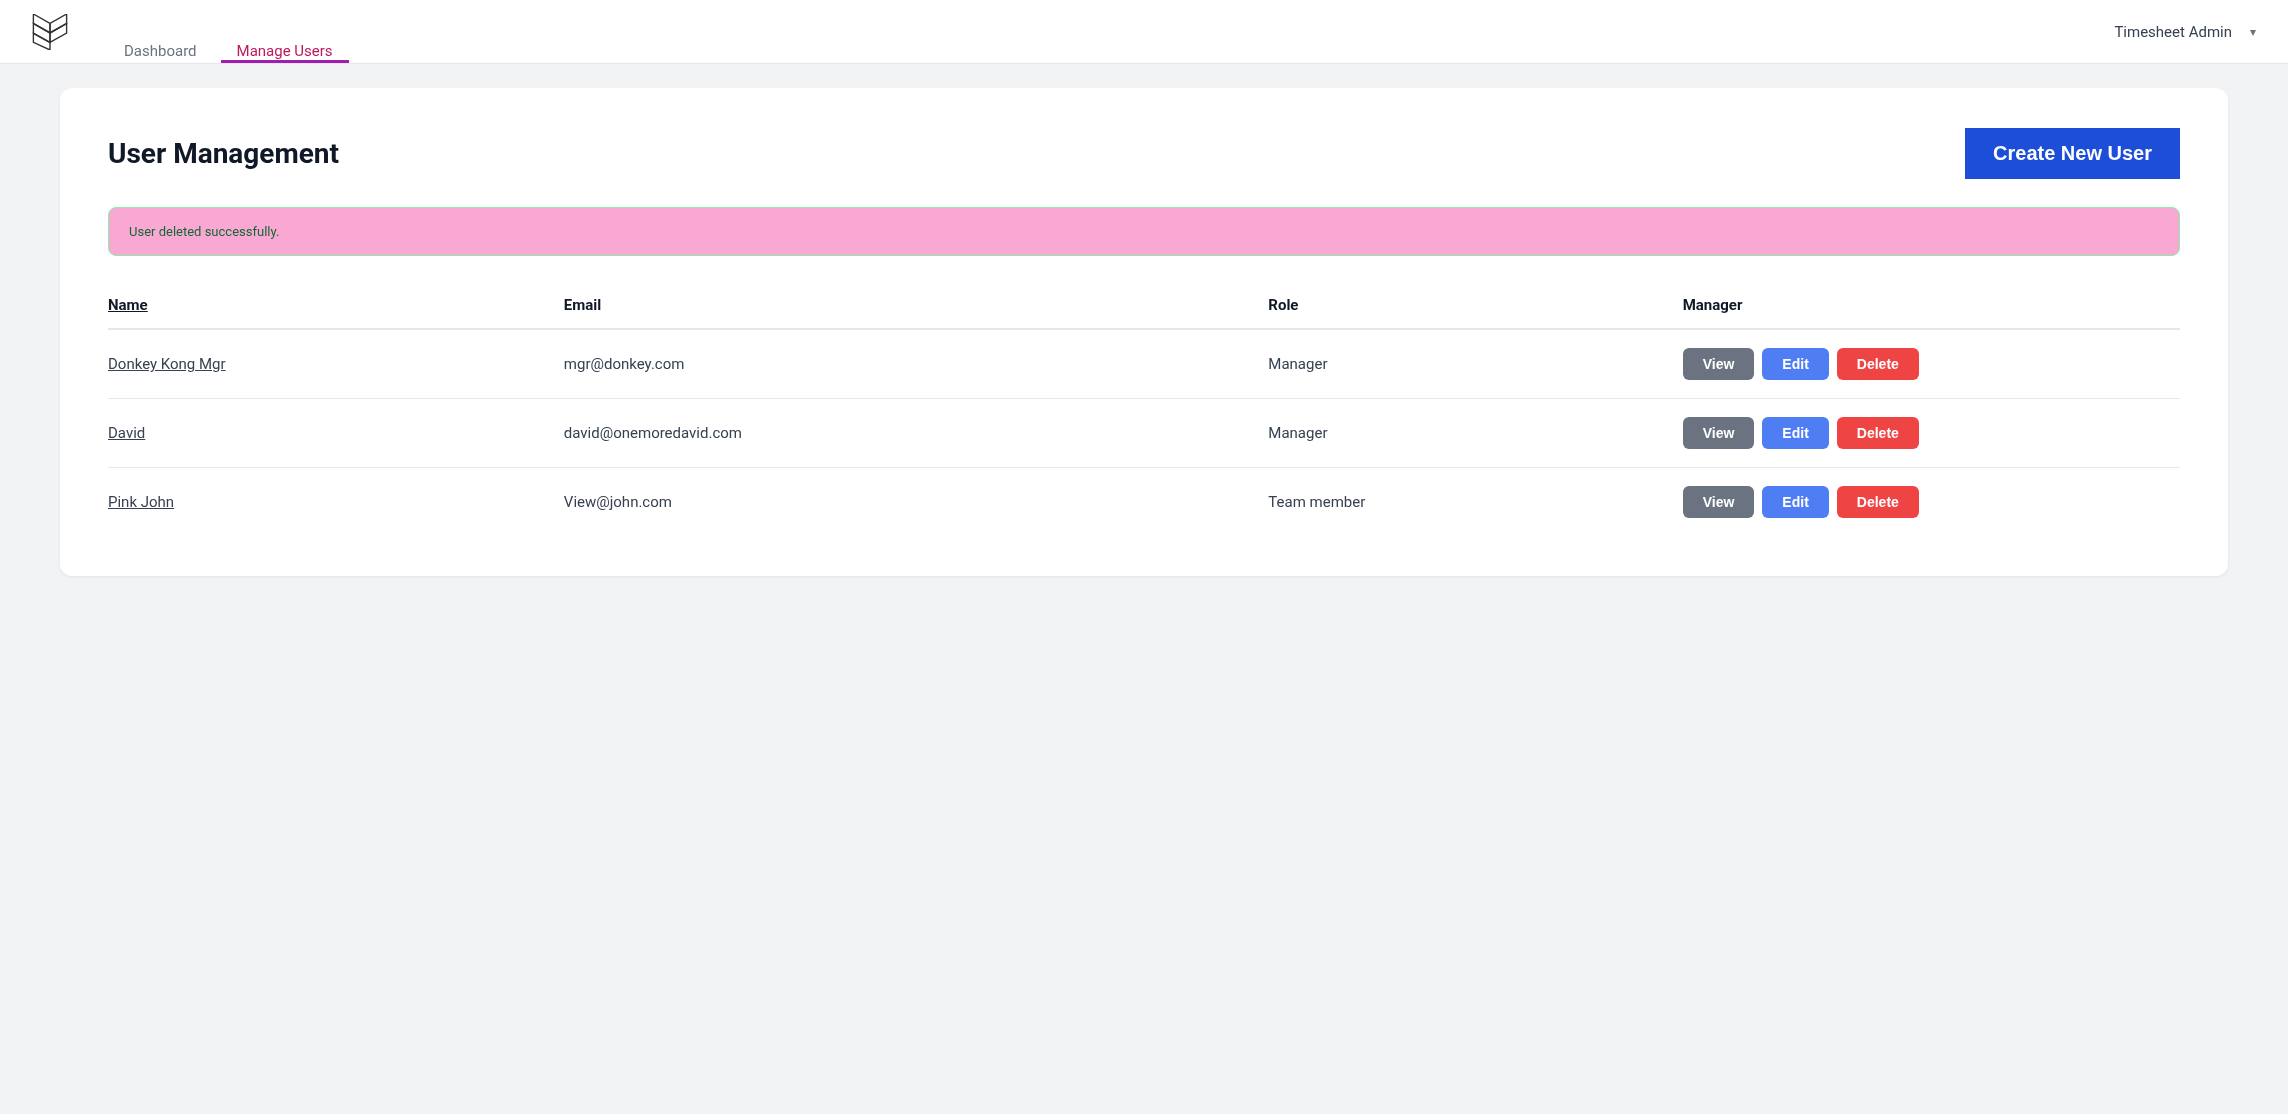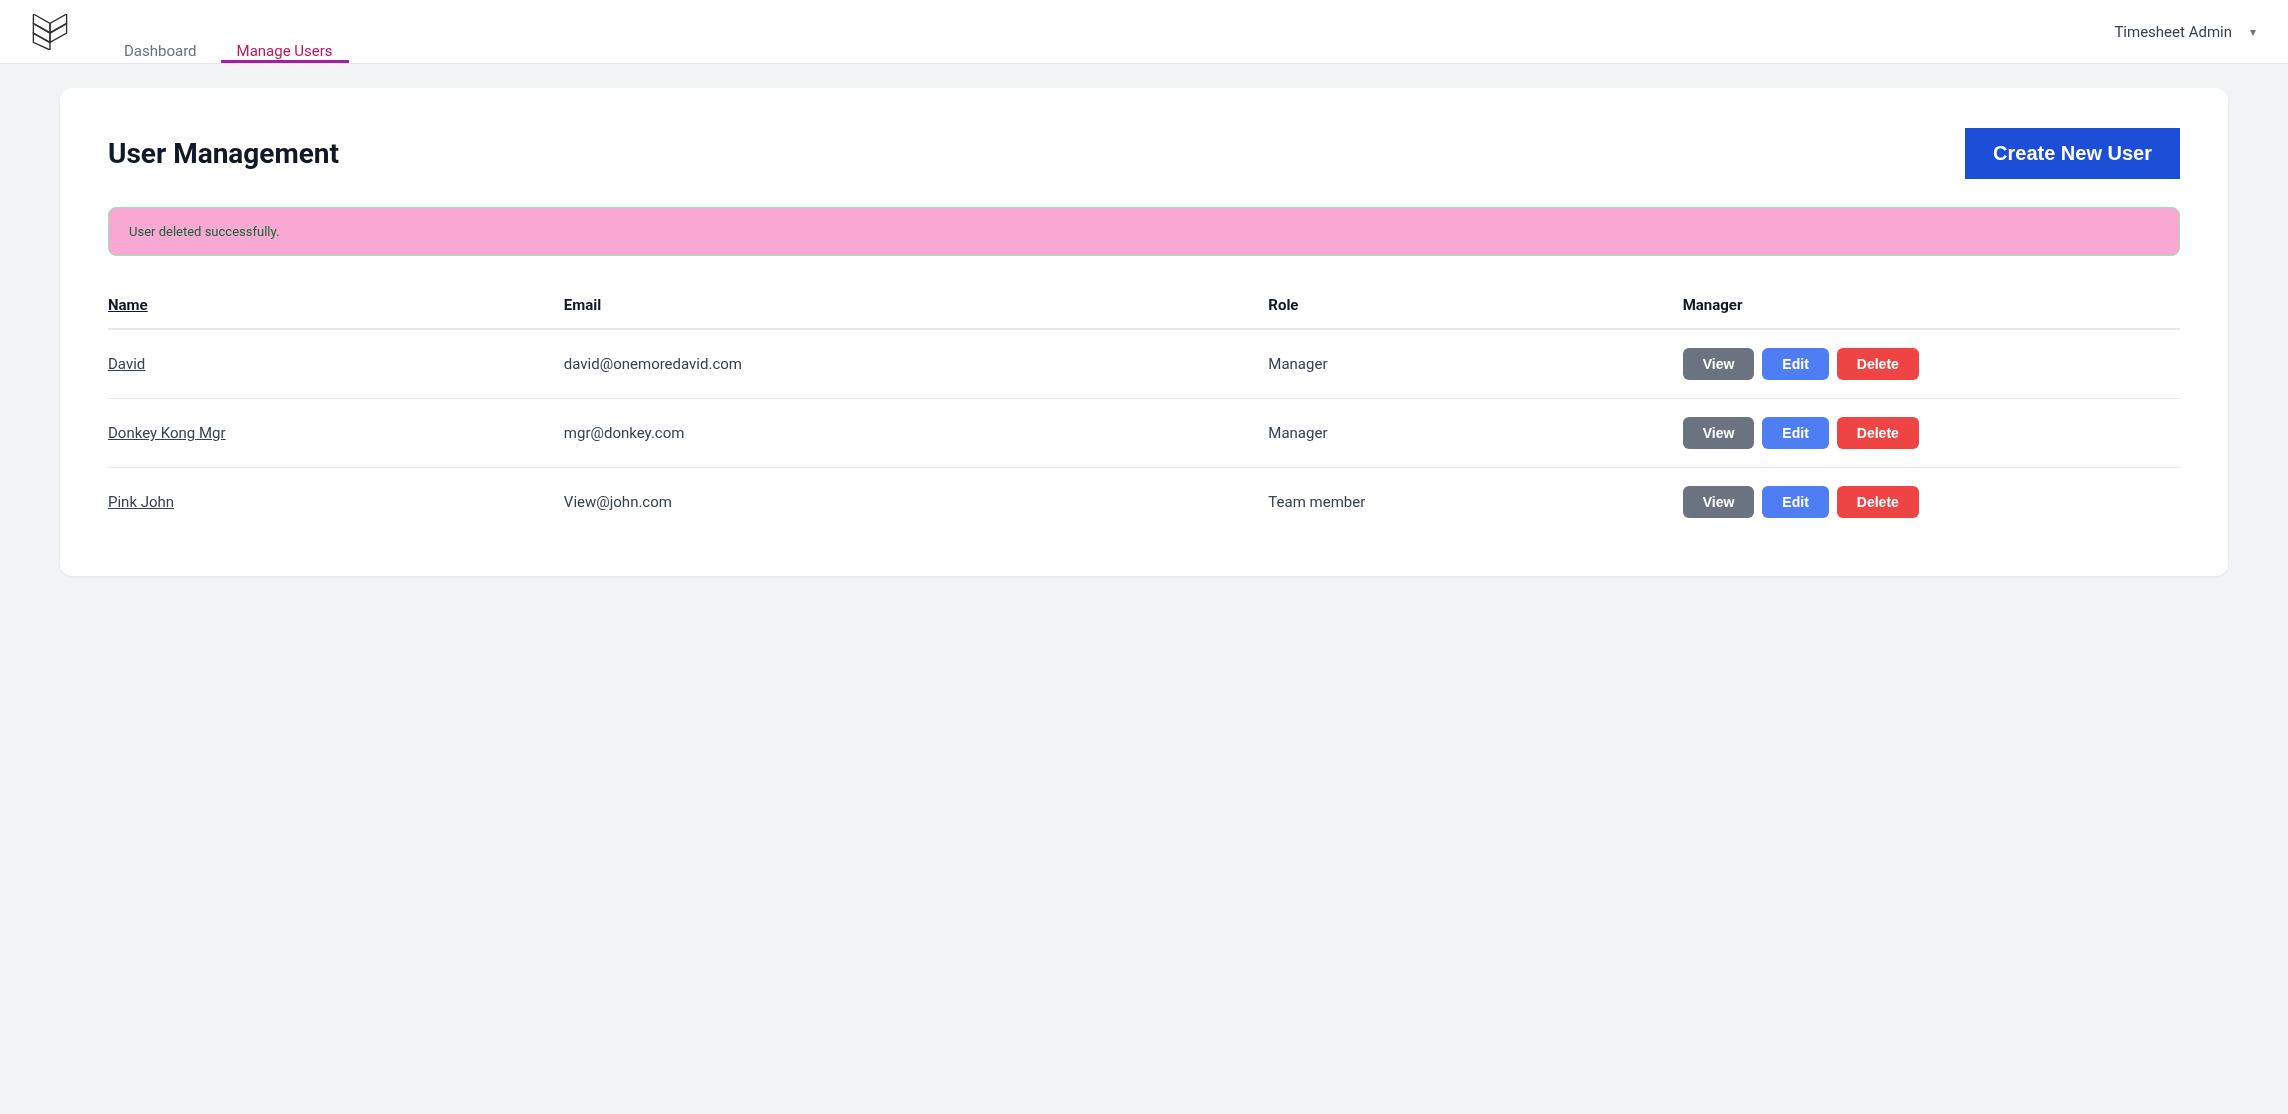--- a/index.html
+++ b/index.html
@@ -215,34 +215,34 @@
       <thead>
         <tr>
           <th class="col-name">Name</th>
           <th class="col-email">Email</th>
           <th class="col-role">Role</th>
           <th class="col-actions">Manager</th>
         </tr>
       </thead>
       <tbody id="table-body">
           <tr>
-      <td class="col-name">David</td>
-      <td class="col-email">david@onemoredavid.com</td>
+      <td class="col-name">Donkey Kong Mgr</td>
+      <td class="col-email">mgr@donkey.com</td>
       <td class="col-role">Manager</td>
       <td class="col-actions">
         <div class="action-btns">
           <button class="btn-view">View</button>
           <button class="btn-edit">Edit</button>
           <button class="btn-delete">Delete</button>
         </div>
       </td>
     </tr>
           <tr>
-      <td class="col-name">Donkey Kong Mgr</td>
-      <td class="col-email">mgr@donkey.com</td>
+      <td class="col-name">David</td>
+      <td class="col-email">david@onemoredavid.com</td>
       <td class="col-role">Manager</td>
       <td class="col-actions">
         <div class="action-btns">
           <button class="btn-view">View</button>
           <button class="btn-edit">Edit</button>
           <button class="btn-delete">Delete</button>
         </div>
       </td>
     </tr>
           <tr>

